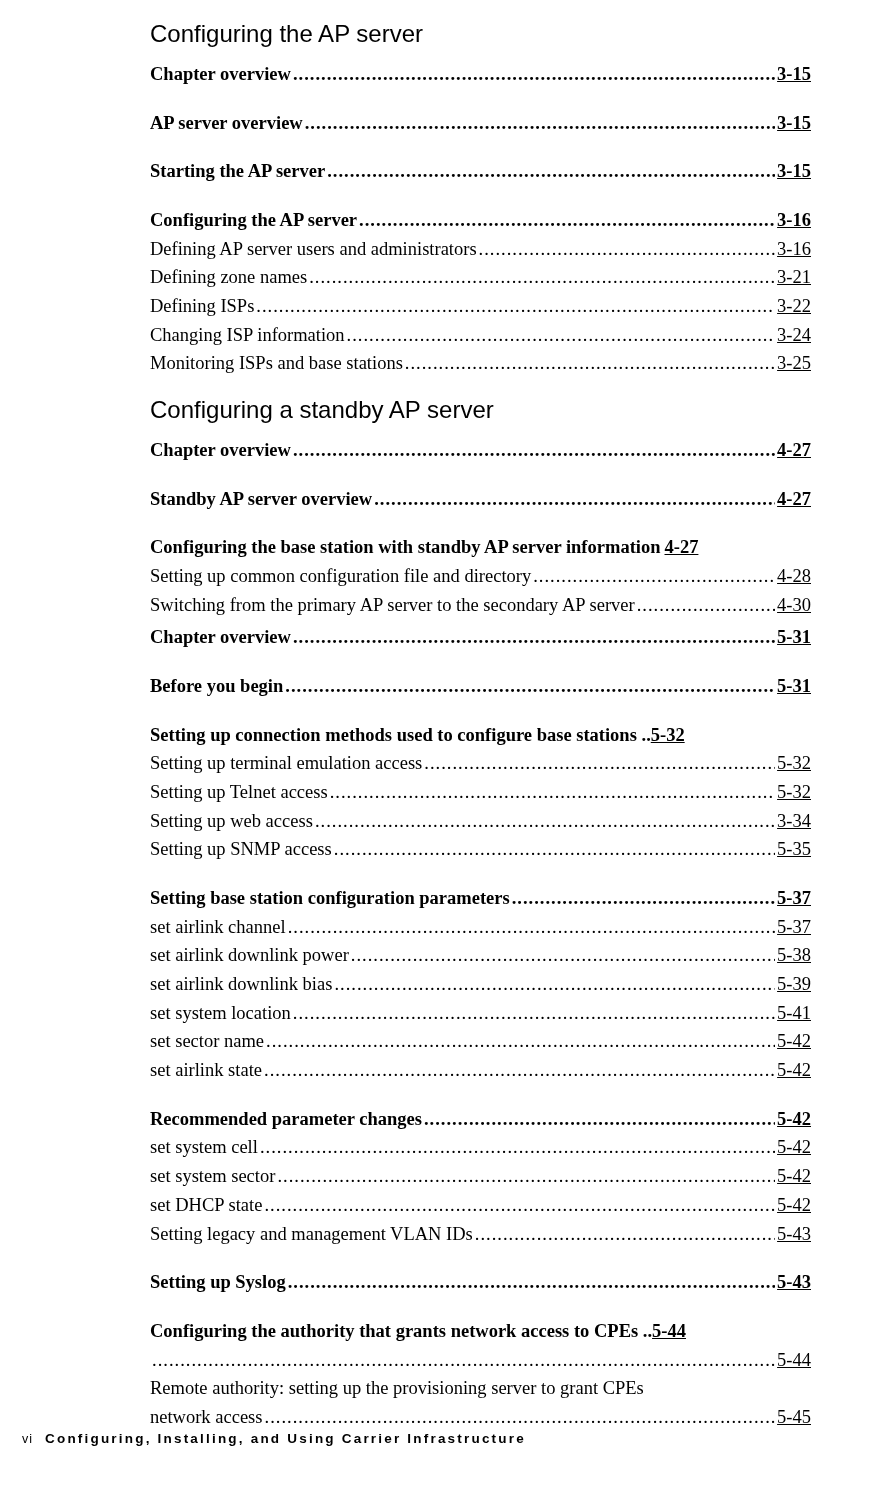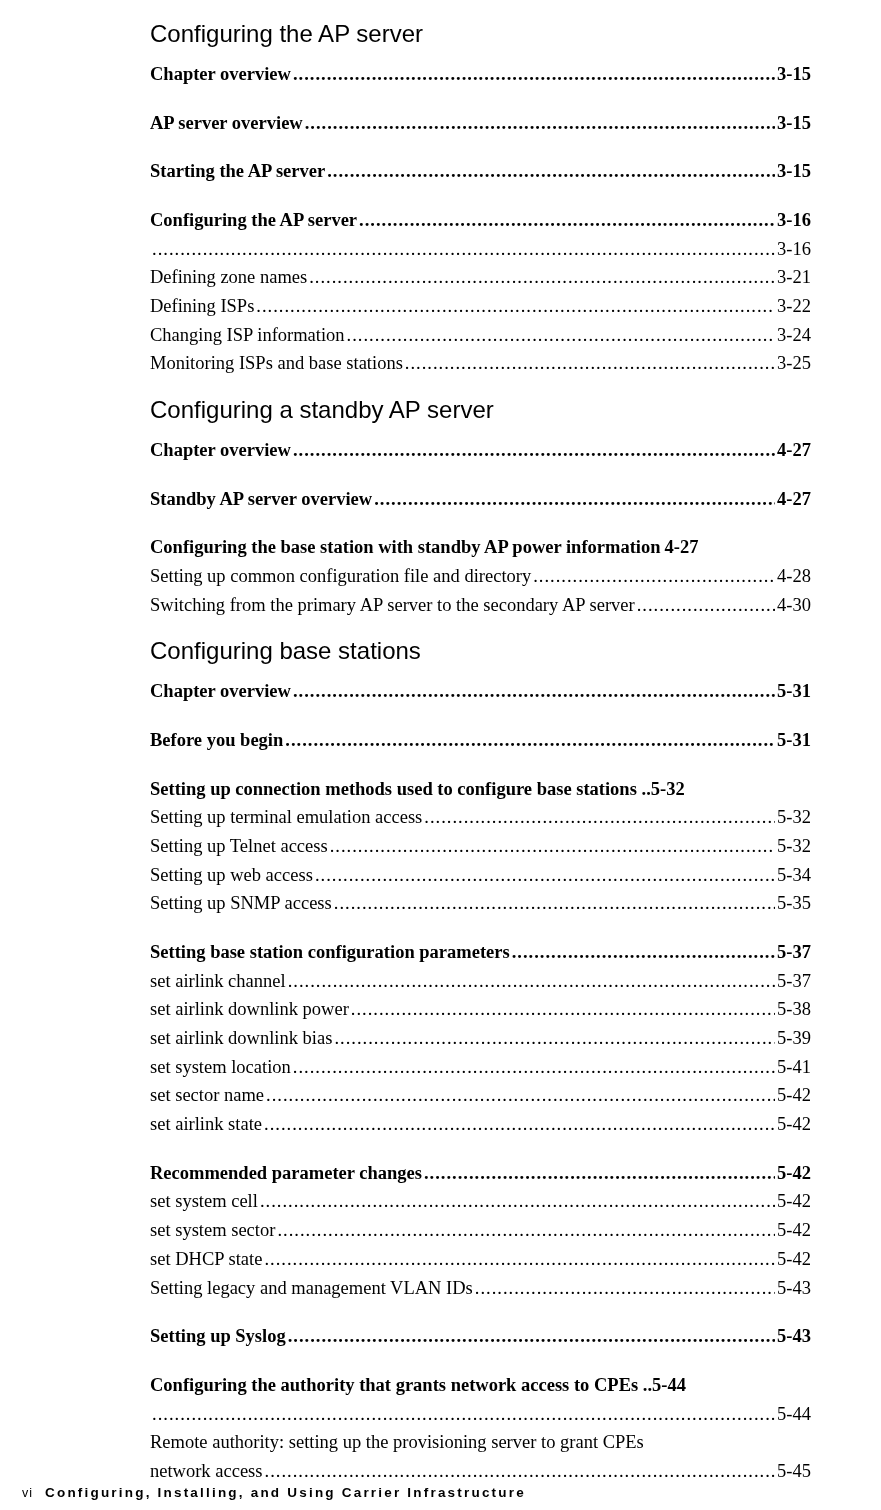--- a/index.html
+++ b/index.html
@@ -40,20 +40,21 @@
     flex: 0 0 auto;
   }
   .toc-dots {
     flex: 1 1 auto;
     overflow: hidden;
     letter-spacing: 1px;
     margin: 0 2px;
   }
   .toc-page {
     flex: 0 0 auto;
+    text-decoration: underline;
   }
   .group {
     margin-top: 4px;
     margin-bottom: 4px;
   }
   .group.extra {
     margin-top: 20px;
   }
   .footer {
     position: absolute;
@@ -99,20 +100,21 @@
           <span class="toc-page">3-15</span>
         </div>
       </div>
       <div class="group extra">
         <div class="toc-line bold">
           <span class="toc-label">Configuring the AP server </span>
           <span class="toc-dots">............................................................................................................................................................................................................................................................................................................</span>
           <span class="toc-page">3-16</span>
         </div>
         <div class="toc-line">
+          <span class="toc-label">Defining AP server users and administrators </span>
           <span class="toc-dots">............................................................................................................................................................................................................................................................................................................</span>
           <span class="toc-page">3-16</span>
         </div>
         <div class="toc-line">
           <span class="toc-label">Defining zone names </span>
           <span class="toc-dots">............................................................................................................................................................................................................................................................................................................</span>
           <span class="toc-page">3-21</span>
         </div>
         <div class="toc-line">
           <span class="toc-label">Defining ISPs </span>
@@ -140,35 +142,34 @@
       </div>
       <div class="group extra">
         <div class="toc-line bold">
           <span class="toc-label">Standby AP server overview </span>
           <span class="toc-dots">............................................................................................................................................................................................................................................................................................................</span>
           <span class="toc-page">4-27</span>
         </div>
       </div>
       <div class="group extra">
         <div class="toc-line bold" style="justify-content: flex-start;">
-          <span class="toc-label">Configuring the base station with standby AP power information </span>
+          <span class="toc-label">Configuring the base station with standby AP server information </span>
           <span class="toc-page" style="margin-left:4px;"> 4-27</span>
         </div>
         <div class="toc-line">
           <span class="toc-label">Setting up common configuration file and directory </span>
           <span class="toc-dots">............................................................................................................................................................................................................................................................................................................</span>
           <span class="toc-page">4-28</span>
         </div>
         <div class="toc-line">
           <span class="toc-label">Switching from the primary AP server to the secondary AP server </span>
           <span class="toc-dots">............................................................................................................................................................................................................................................................................................................</span>
           <span class="toc-page">4-30</span>
         </div>
       </div>
-      <div class="heading">Configuring base stations</div>
       <div class="group">
         <div class="toc-line bold">
           <span class="toc-label">Chapter overview </span>
           <span class="toc-dots">............................................................................................................................................................................................................................................................................................................</span>
           <span class="toc-page">5-31</span>
         </div>
       </div>
       <div class="group extra">
         <div class="toc-line bold">
           <span class="toc-label">Before you begin </span>
@@ -188,21 +189,21 @@
           <span class="toc-page">5-32</span>
         </div>
         <div class="toc-line">
           <span class="toc-label">Setting up Telnet access </span>
           <span class="toc-dots">............................................................................................................................................................................................................................................................................................................</span>
           <span class="toc-page">5-32</span>
         </div>
         <div class="toc-line">
           <span class="toc-label">Setting up web access </span>
           <span class="toc-dots">............................................................................................................................................................................................................................................................................................................</span>
-          <span class="toc-page">5-34</span>
+          <span class="toc-page">3-34</span>
         </div>
         <div class="toc-line">
           <span class="toc-label">Setting up SNMP access </span>
           <span class="toc-dots">............................................................................................................................................................................................................................................................................................................</span>
           <span class="toc-page">5-35</span>
         </div>
       </div>
       <div class="group extra">
         <div class="toc-line bold">
           <span class="toc-label">Setting base station configuration parameters </span>

